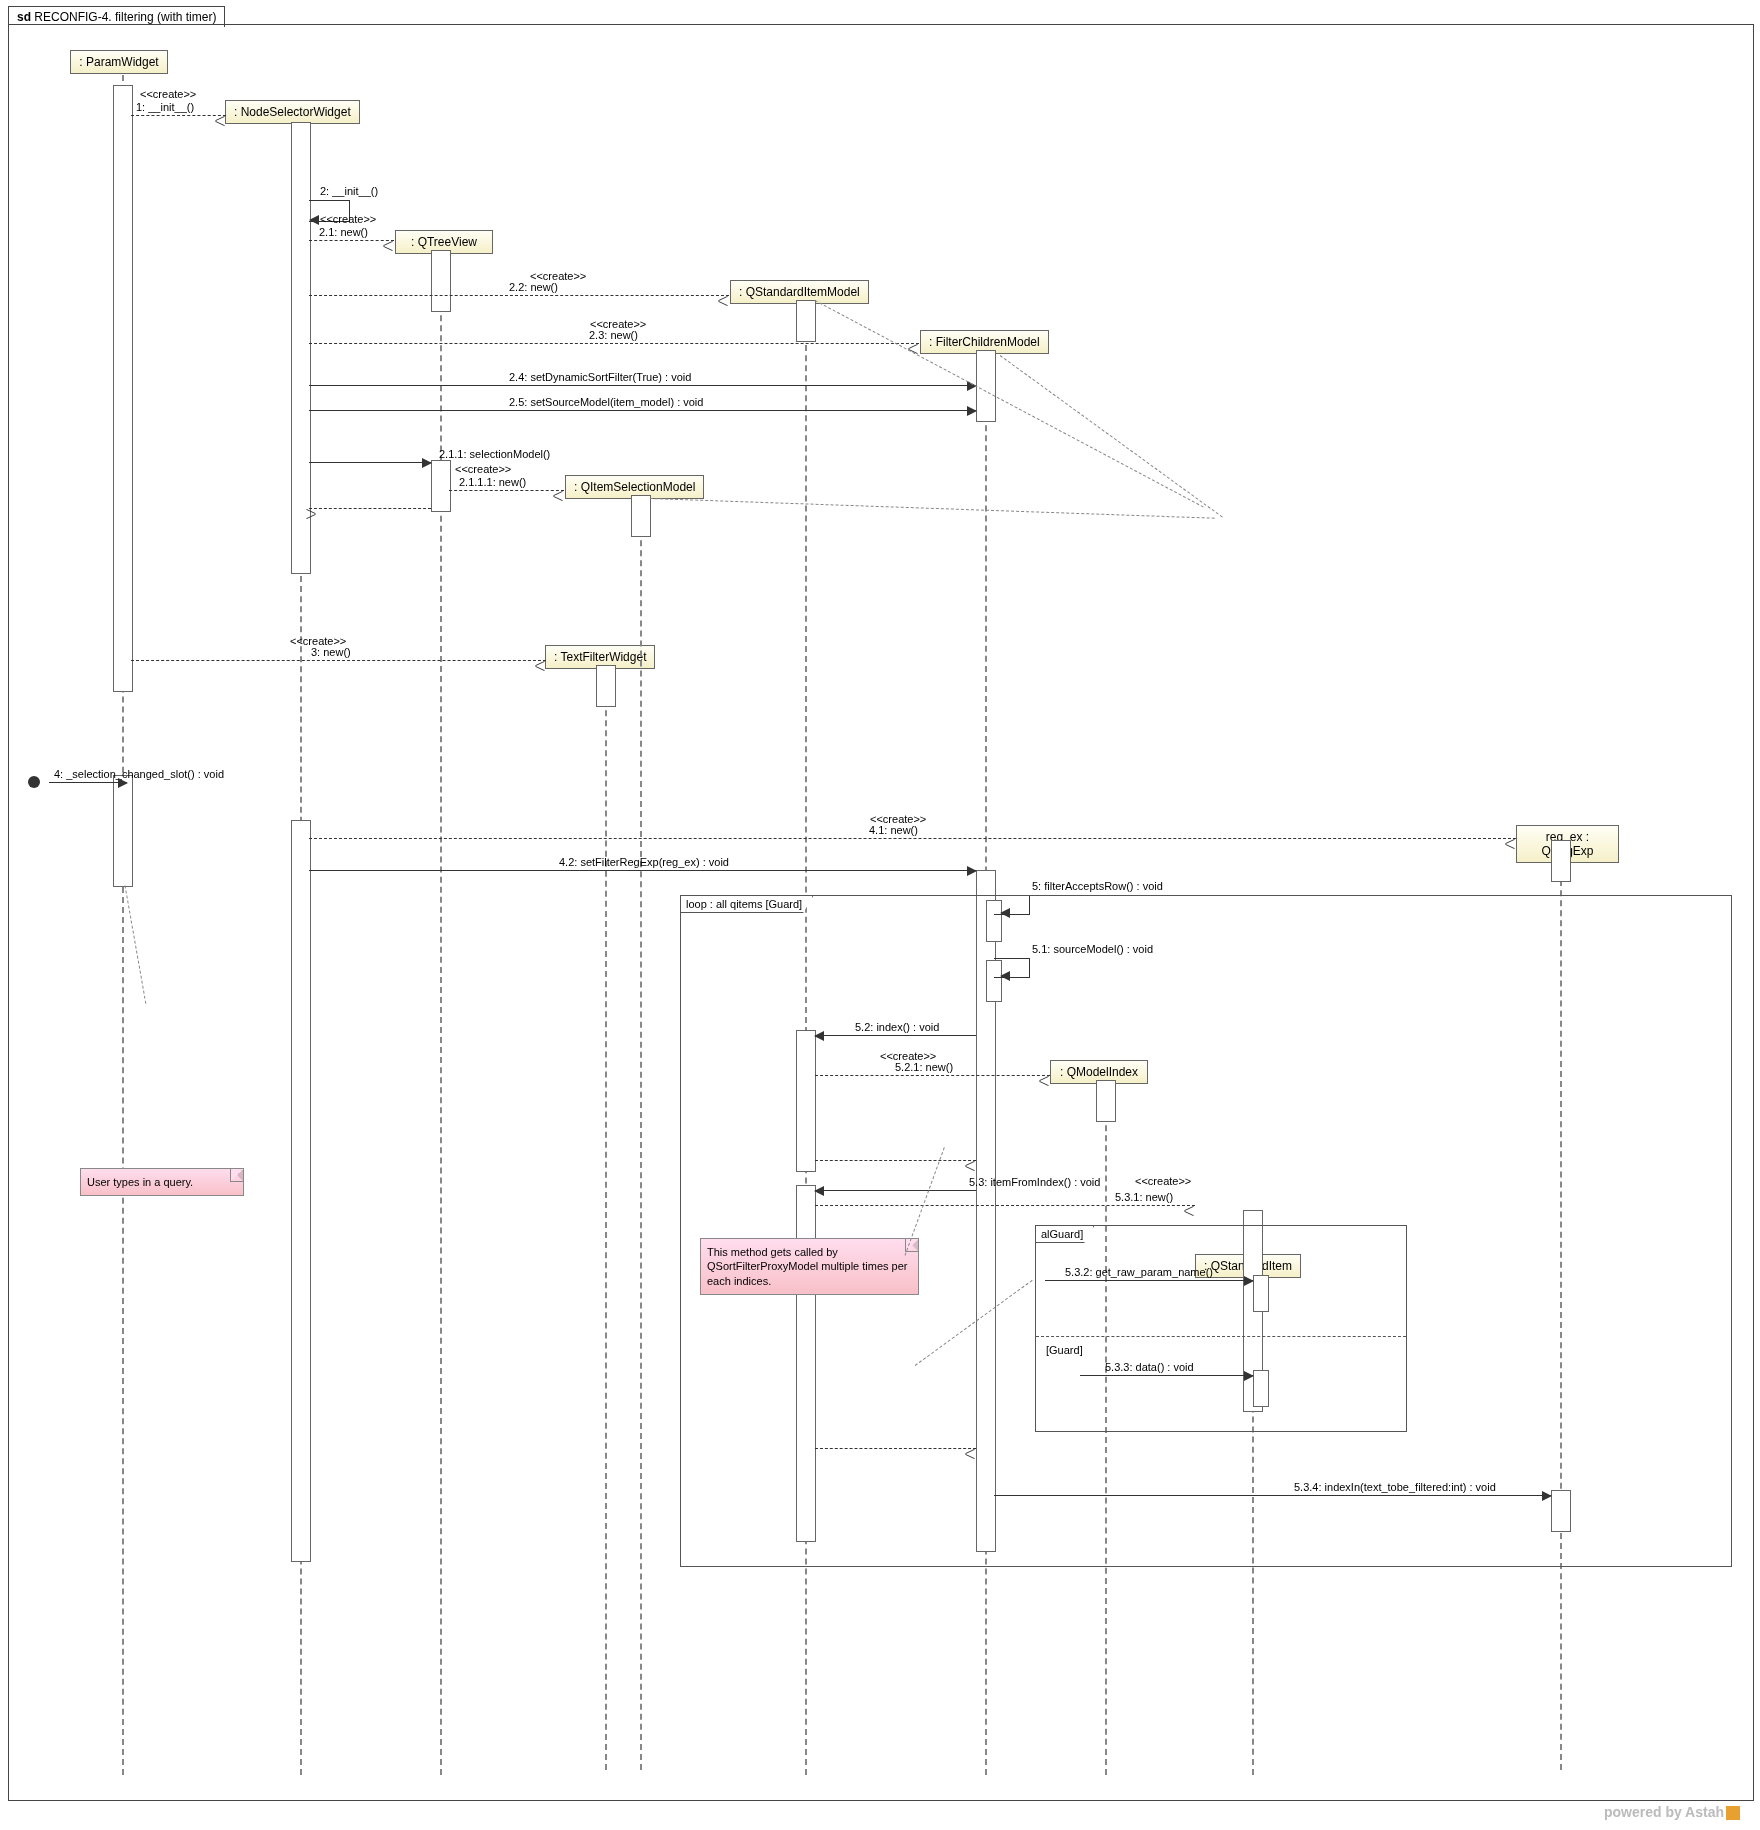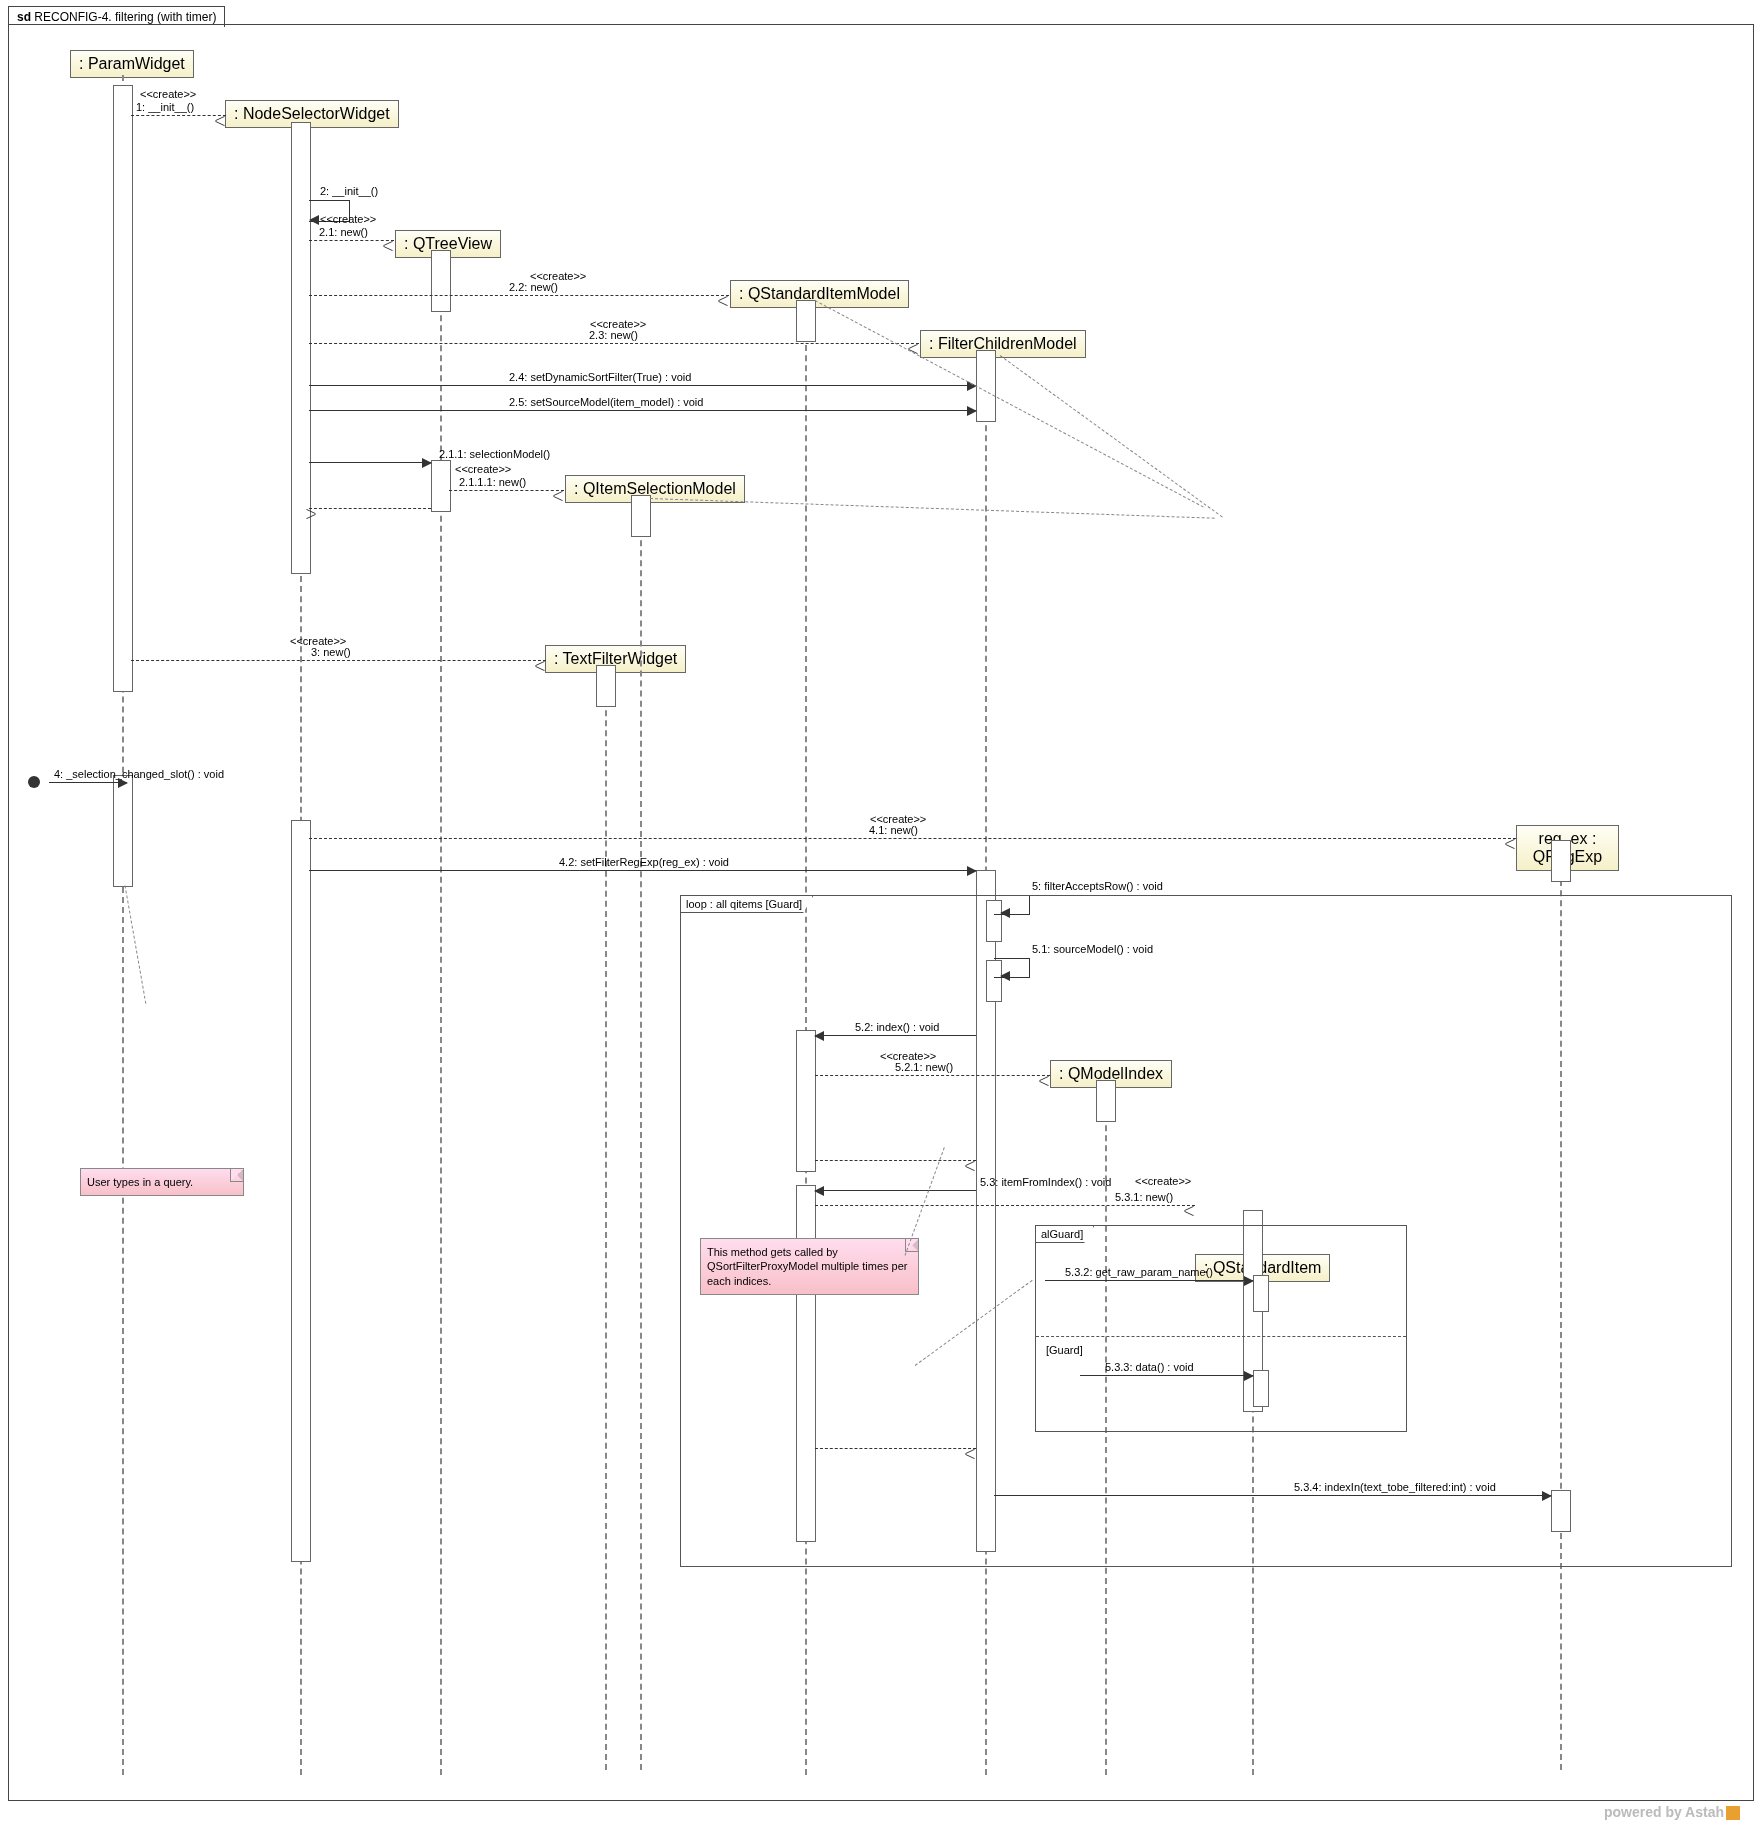--- a/index.html
+++ b/index.html
@@ -1,19 +1,19 @@
 <!DOCTYPE html>
 <html><head>
 <meta charset="utf-8">
 <style>
 body{margin:0;font-family:Arial,sans-serif;font-size:11px;background:#fff;color:#000}
 .canvas{position:relative;width:1760px;height:1830px;background:#fff}
 .frame-tab{position:absolute;border:1px solid #444;border-bottom:none;padding:3px 8px;background:#fff;font-size:12px}
 .frame-border{position:absolute;border:1px solid #444}
-.lifeline-head{position:absolute;border:1px solid #666;background:linear-gradient(to bottom,#fffef5,#f5f0c8);padding:4px 8px;font-size:16px;text-align:center;min-width:80px}
+.lifeline-head{position:absolute;border:1px solid #666;background:linear-gradient(to bottom,#fffef5,#f5f0c8);padding:4px 8px;font-size:12px;text-align:center;min-width:80px}
 .lifeline{position:absolute;border-left:2px dashed #888;width:0}
 .activation{position:absolute;width:18px;background:#fff;border:1px solid #666}
 .msg{position:absolute;border-top:1px solid #333;height:0}
 .msg.dashed{border-top:1px dashed #333}
 .msg .lbl{position:absolute;top:-15px;white-space:nowrap;font-size:11px}
 .arrow-r{position:absolute;right:-1px;top:-5px;width:0;height:0;border-left:10px solid #333;border-top:5px solid transparent;border-bottom:5px solid transparent}
 .arrow-r.open{border-left:none;width:10px;height:10px;right:-1px;top:-5px}
 .arrow-r.open:before{content:"";position:absolute;width:10px;height:1px;background:#333;transform:rotate(-25deg);top:2px;left:-2px}
 .arrow-r.open:after{content:"";position:absolute;width:10px;height:1px;background:#333;transform:rotate(25deg);top:7px;left:-2px}
 .arrow-l{position:absolute;left:-1px;top:-5px;width:0;height:0;border-right:10px solid #333;border-top:5px solid transparent;border-bottom:5px solid transparent}
@@ -174,21 +174,21 @@
   <div class="stereo" style="left:880px;top:1050px">&lt;&lt;create&gt;&gt;</div>
   <div class="msg dashed" style="left:815px;top:1075px;width:235px">
       <span class="lbl" style="left:80px">5.2.1: new()</span>
       <div class="arrow-r open"></div>
     </div>
   <div class="msg dashed" style="left:815px;top:1160px;width:161px">
       <div class="arrow-r open"></div>
     </div>
 
   <div class="msg" style="left:815px;top:1190px;width:161px">
-      <span class="lbl" style="left:165px">5.3: itemFromIndex() : void</span>
+      <span class="lbl" style="left:154px">5.3: itemFromIndex() : void</span>
       <div class="arrow-l"></div>
     </div>
   <div class="stereo" style="left:1135px;top:1175px">&lt;&lt;create&gt;&gt;</div>
   <div class="msg dashed" style="left:815px;top:1205px;width:380px">
       <span class="lbl" style="left:300px">5.3.1: new()</span>
       <div class="arrow-r open"></div>
     </div>
 
   <div class="msg" style="left:1045px;top:1280px;width:208px">
       <span class="lbl" style="left:20px">5.3.2: get_raw_param_name()</span>

